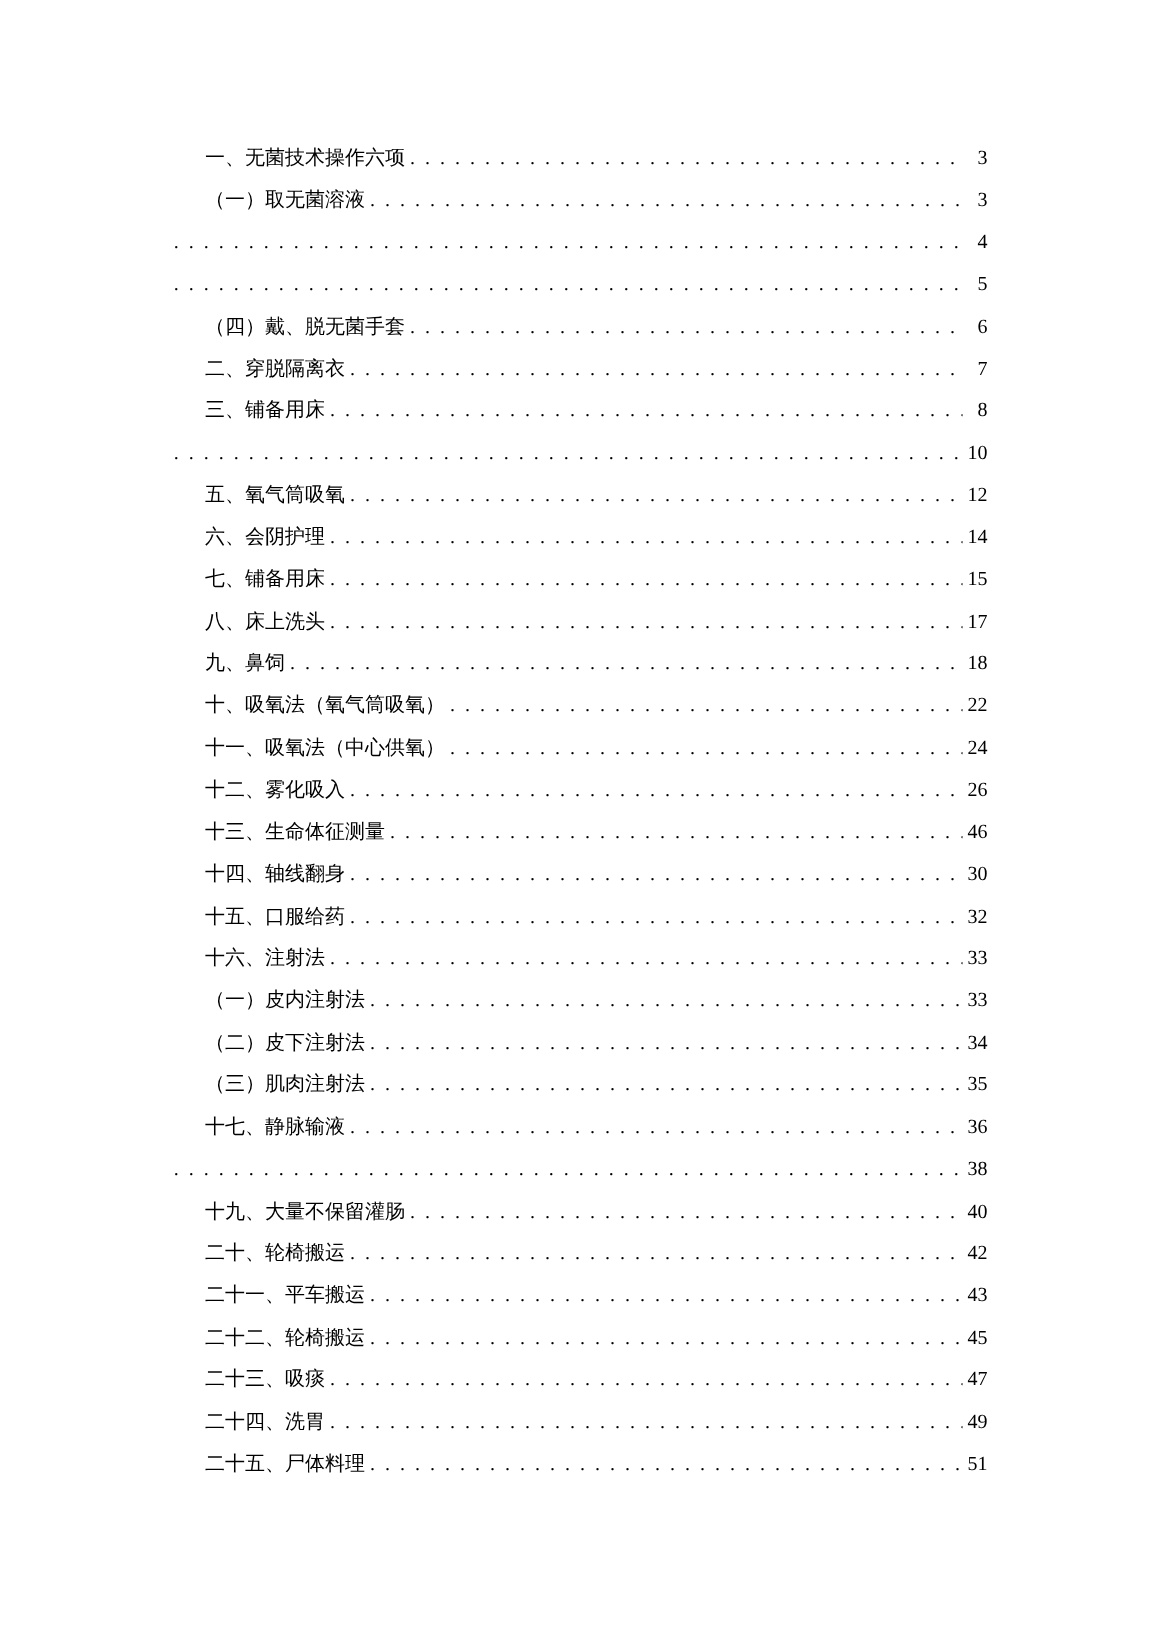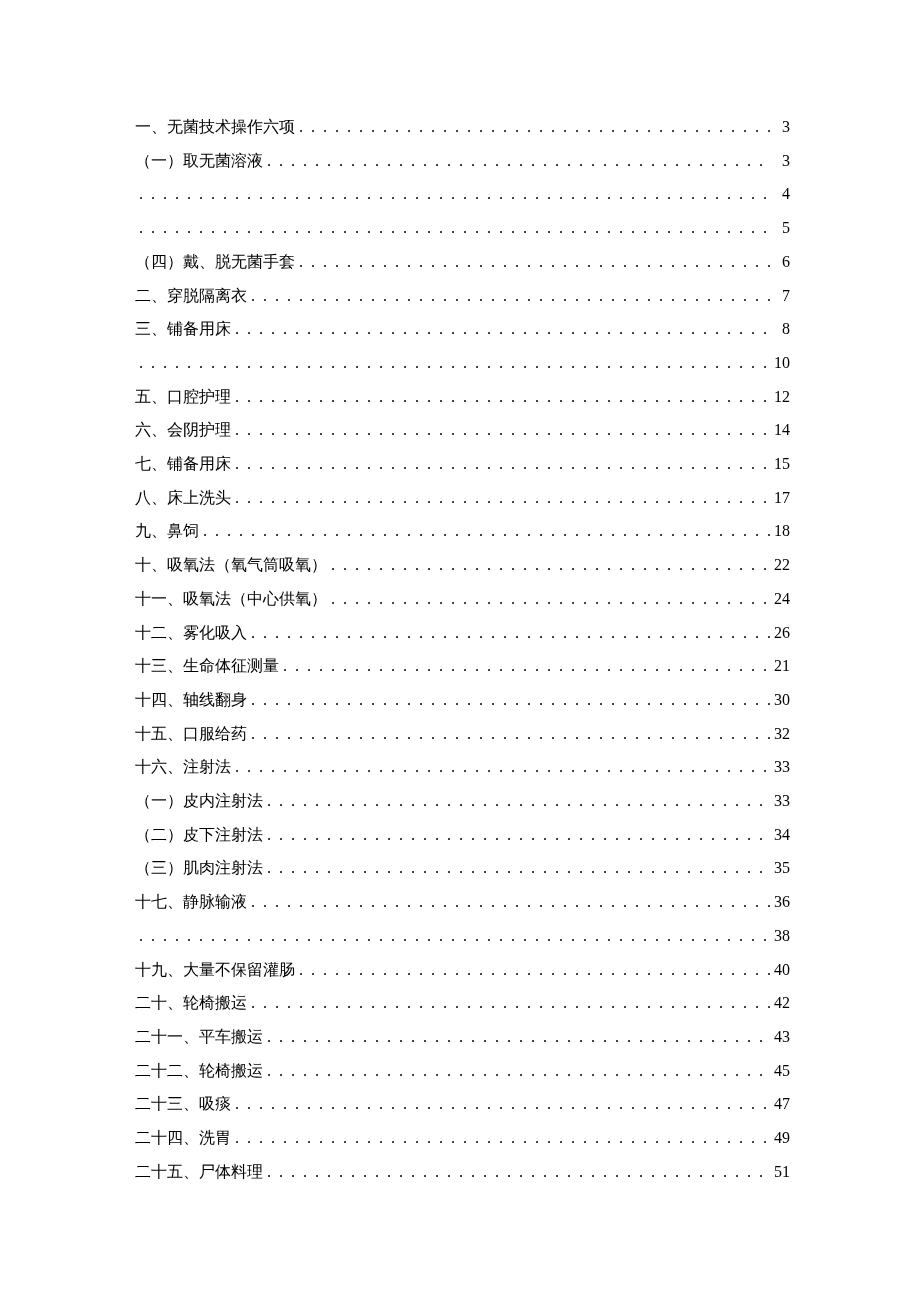--- a/index.html
+++ b/index.html
@@ -20,20 +20,21 @@
       width: 100%;
     }
     .toc-item {
       display: flex;
       align-items: baseline;
       line-height: 33.7px;
       white-space: nowrap;
     }
     .toc-label {
       flex-shrink: 0;
+      margin-left: 29px;
     }
     .toc-dots {
       flex: 1;
       overflow: hidden;
       letter-spacing: 2px;
       padding: 0 4px;
       font-family: "SimSun", serif;
     }
     .toc-page {
       flex-shrink: 0;
@@ -76,21 +77,21 @@
     <div class="toc-item">
       <span class="toc-label">三、铺备用床</span>
       <span class="toc-dots">. . . . . . . . . . . . . . . . . . . . . . . . . . . . . . . . . . . . . . . . . . . . . . . . . . . . . . . . . . . . . . . . . . . . . . . . . . . . . . . . . . . . . . . . . . . . . . . . . . . . . . . . . . . . . . . . . . . . . . . .</span>
       <span class="toc-page">8</span>
     </div>
     <div class="toc-item">
       <span class="toc-dots">. . . . . . . . . . . . . . . . . . . . . . . . . . . . . . . . . . . . . . . . . . . . . . . . . . . . . . . . . . . . . . . . . . . . . . . . . . . . . . . . . . . . . . . . . . . . . . . . . . . . . . . . . . . . . . . . . . . . . . . .</span>
       <span class="toc-page">10</span>
     </div>
     <div class="toc-item">
-      <span class="toc-label">五、口腔护理</span>
+      <span class="toc-label">五、氧气筒吸氧</span>
       <span class="toc-dots">. . . . . . . . . . . . . . . . . . . . . . . . . . . . . . . . . . . . . . . . . . . . . . . . . . . . . . . . . . . . . . . . . . . . . . . . . . . . . . . . . . . . . . . . . . . . . . . . . . . . . . . . . . . . . . . . . . . . . . . .</span>
       <span class="toc-page">12</span>
     </div>
     <div class="toc-item">
       <span class="toc-label">六、会阴护理</span>
       <span class="toc-dots">. . . . . . . . . . . . . . . . . . . . . . . . . . . . . . . . . . . . . . . . . . . . . . . . . . . . . . . . . . . . . . . . . . . . . . . . . . . . . . . . . . . . . . . . . . . . . . . . . . . . . . . . . . . . . . . . . . . . . . . .</span>
       <span class="toc-page">14</span>
     </div>
     <div class="toc-item">
       <span class="toc-label">七、铺备用床</span>
@@ -118,21 +119,21 @@
       <span class="toc-page">24</span>
     </div>
     <div class="toc-item">
       <span class="toc-label">十二、雾化吸入</span>
       <span class="toc-dots">. . . . . . . . . . . . . . . . . . . . . . . . . . . . . . . . . . . . . . . . . . . . . . . . . . . . . . . . . . . . . . . . . . . . . . . . . . . . . . . . . . . . . . . . . . . . . . . . . . . . . . . . . . . . . . . . . . . . . . . .</span>
       <span class="toc-page">26</span>
     </div>
     <div class="toc-item">
       <span class="toc-label">十三、生命体征测量</span>
       <span class="toc-dots">. . . . . . . . . . . . . . . . . . . . . . . . . . . . . . . . . . . . . . . . . . . . . . . . . . . . . . . . . . . . . . . . . . . . . . . . . . . . . . . . . . . . . . . . . . . . . . . . . . . . . . . . . . . . . . . . . . . . . . . .</span>
-      <span class="toc-page">21</span>
+      <span class="toc-page">46</span>
     </div>
     <div class="toc-item">
       <span class="toc-label">十四、轴线翻身</span>
       <span class="toc-dots">. . . . . . . . . . . . . . . . . . . . . . . . . . . . . . . . . . . . . . . . . . . . . . . . . . . . . . . . . . . . . . . . . . . . . . . . . . . . . . . . . . . . . . . . . . . . . . . . . . . . . . . . . . . . . . . . . . . . . . . .</span>
       <span class="toc-page">30</span>
     </div>
     <div class="toc-item">
       <span class="toc-label">十五、口服给药</span>
       <span class="toc-dots">. . . . . . . . . . . . . . . . . . . . . . . . . . . . . . . . . . . . . . . . . . . . . . . . . . . . . . . . . . . . . . . . . . . . . . . . . . . . . . . . . . . . . . . . . . . . . . . . . . . . . . . . . . . . . . . . . . . . . . . .</span>
       <span class="toc-page">32</span>

